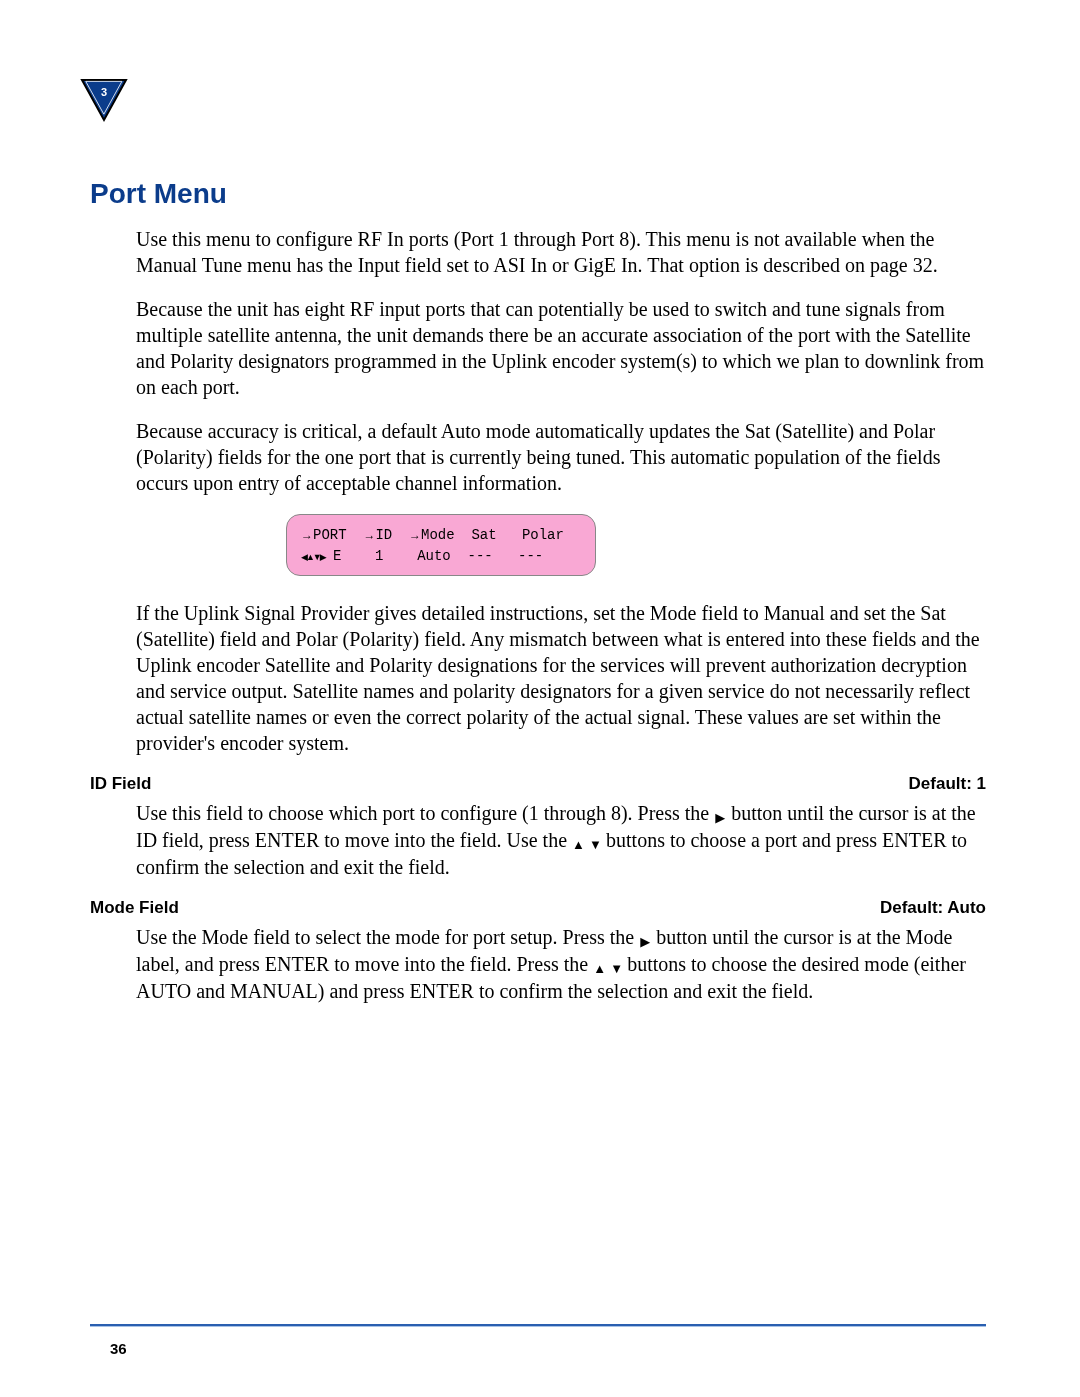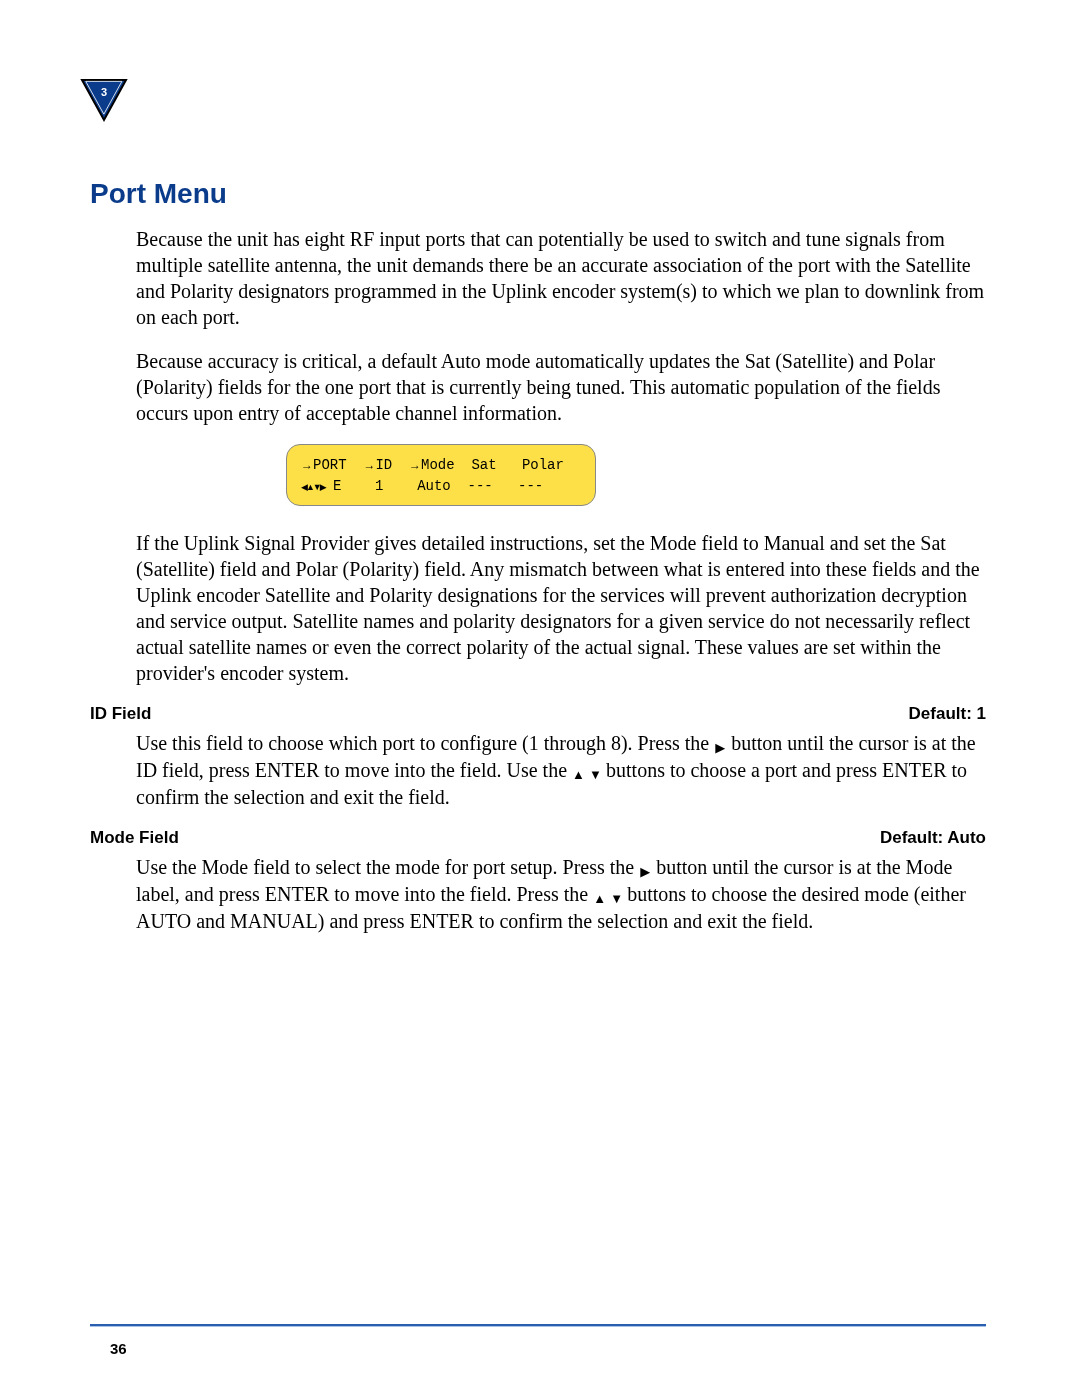--- a/index.html
+++ b/index.html
@@ -39,21 +39,21 @@
       line-height: 1.3;
       margin-bottom: 18px;
       text-align: left;
     }
     .lcd-panel {
       width: 310px;
       margin: 8px 0 24px 150px;
       border: 1px solid #888;
       border-radius: 14px;
       padding: 10px 14px 8px 14px;
-      background: #fde047;
+      background: #f9a8d4;
       font-size: 14px;
       line-height: 1.5;
     }
     .lcd-row {
       display: flex;
       gap: 0;
       font-family: 'Courier New', Courier, monospace;
     }
     .lcd-cell { white-space: pre; }
     .lcd-arrow { font-family: Arial, sans-serif; font-size: 12px; vertical-align: middle; }
@@ -106,20 +106,21 @@
       <polygon points="4,6 48,6 26,46" fill="#0b3c8b" stroke="#000" stroke-width="2"></polygon>
       <polygon points="10,10 42,10 26,38" fill="#0b3c8b"></polygon>
       <text x="26" y="22" text-anchor="middle" font-family="Arial" font-size="11" font-weight="bold" fill="#fff">3</text>
       <polygon points="4,6 48,6 26,46" fill="none" stroke="#fff" stroke-width="1" transform="translate(0,0) scale(0.82) translate(5.5,3)"></polygon>
     </svg>
   </div>
 
   <h2 class="section-title">Port Menu</h2>
 
   <div class="body-block">
+    <p class="para">Use this menu to configure RF In ports (Port 1 through Port 8). This menu is not available when the Manual Tune menu has the Input field set to ASI In or GigE In. That option is described on page 32.</p>
     <p class="para">Because the unit has eight RF input ports that can potentially be used to switch and tune signals from multiple satellite antenna, the unit demands there be an accurate association of the port with the Satellite and Polarity designators programmed in the Uplink encoder system(s) to which we plan to downlink from on each port.</p>
     <p class="para">Because accuracy is critical, a default Auto mode automatically updates the Sat (Satellite) and Polar (Polarity) fields for the one port that is currently being tuned. This automatic population of the fields occurs upon entry of acceptable channel information.</p>
 
     <div class="lcd-panel">
       <div class="lcd-row">
         <span class="lcd-cell"><span class="lcd-arrow">→</span><span>PORT</span>  </span>
         <span class="lcd-cell"><span class="lcd-arrow">→</span><span>ID</span>  </span>
         <span class="lcd-cell"><span class="lcd-arrow">→</span><span>Mode</span>  </span>
         <span class="lcd-cell"><span>Sat</span>   </span>
         <span class="lcd-cell"><span>Polar</span></span>

